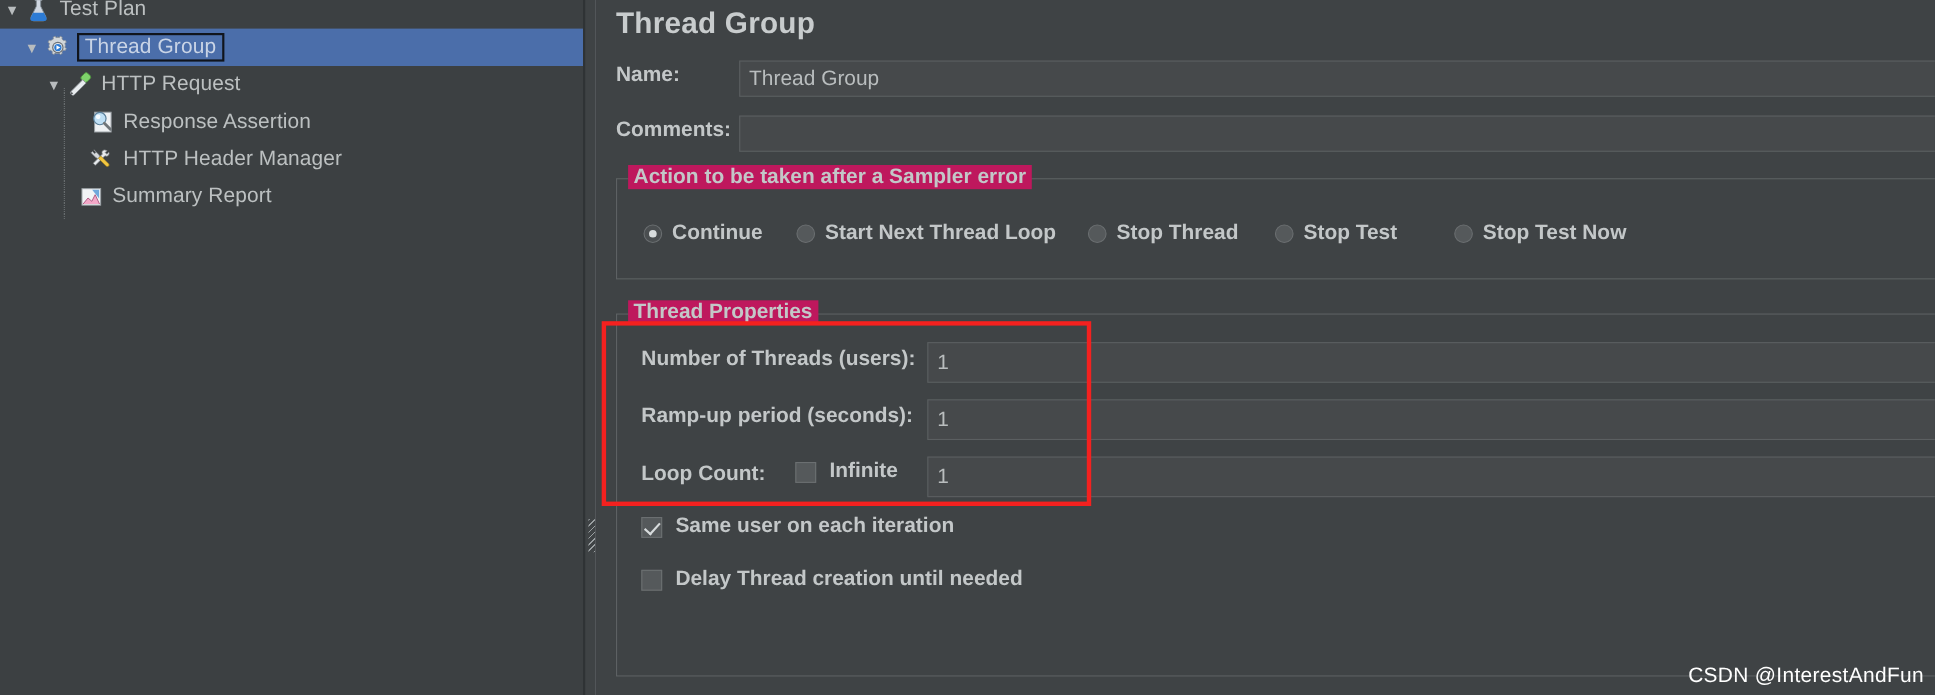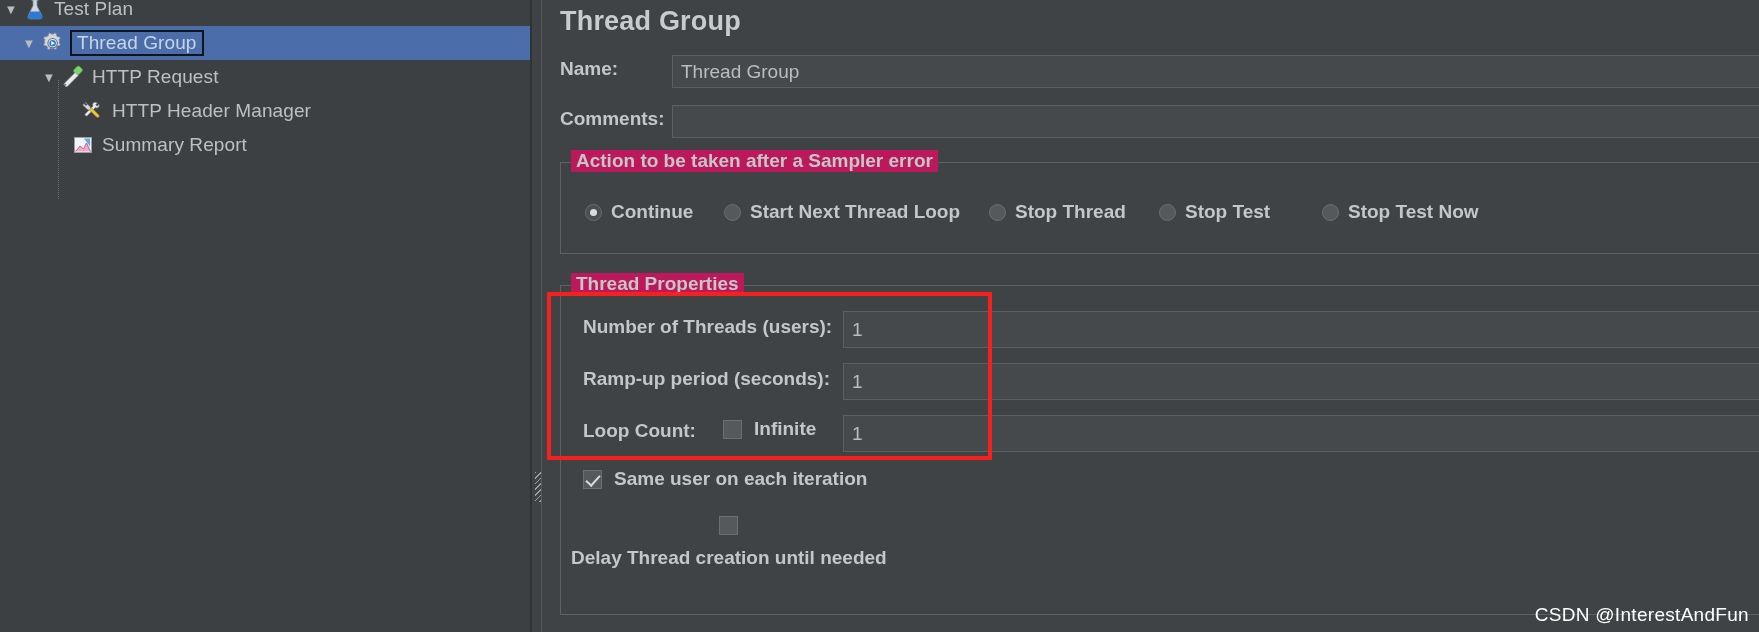--- a/index.html
+++ b/index.html
@@ -303,20 +303,32 @@
               <path d="M15.2 8.5l3 3L7.5 22.2c-.6.6-1.6.6-2.2 0l-.8-.8c-.6-.6-.6-1.6 0-2.2L15.2 8.5z" fill="#e8ecef" stroke="#8d9296" stroke-width="0.8"></path>
               <path d="M5 19.5l1.6 1.6-2.6 1z" fill="#55595b"></path>
             </svg>
           </span>
           <span class="tree-label">HTTP Request</span>
         </li>
         <li class="tree-row" style="padding-left: 58px;">
           <span class="twisty empty">▼</span>
           <span class="tree-icon">
             <svg class="ico-svg" viewBox="0 0 26 26">
+              <rect x="6" y="4" width="15" height="18" fill="#eef1f3" stroke="#9aa0a4" stroke-width="0.9"></rect>
+              <circle cx="10.8" cy="9.8" r="5.6" fill="#bfe0f5" stroke="#5b7f99" stroke-width="1.1"></circle>
+              <circle cx="9.2" cy="8.2" r="2.1" fill="#ffffff" opacity="0.85"></circle>
+              <path d="M14.9 14l5.4 5.4" stroke="#6f7579" stroke-width="2.6" stroke-linecap="round"></path>
+            </svg>
+          </span>
+          <span class="tree-label">Response Assertion</span>
+        </li>
+        <li class="tree-row" style="padding-left: 58px;">
+          <span class="twisty empty">▼</span>
+          <span class="tree-icon">
+            <svg class="ico-svg" viewBox="0 0 26 26">
               <path d="M4.5 4.2l4.2 4.2 2 3.3-1.4 1.4-3.3-2-4.2-4.2 1.2-1.2 2 2 1.3-1.3-2-2z" transform="translate(1,0)" fill="#d5d9dc" stroke="#85898c" stroke-width="0.7"></path>
               <path d="M20.5 4.8c-1.8-1-4 .3-4 2.4 0 .6.2 1.1.5 1.6L7.3 18.5l2.2 2.2L19.7 10.5c.5.3 1 .5 1.6.5 2.1 0 3.4-2.2 2.4-4l-2 2-1.8-1.8 2-2z" transform="translate(-1.5,0.5) scale(0.86)" fill="#e8ebee" stroke="#85898c" stroke-width="0.8"></path>
               <path d="M10.8 12.2l8.6 8.6c.7.7 1.9.7 2.6 0 .7-.7.7-1.9 0-2.6l-8.6-8.6z" transform="translate(-1,-0.5) scale(0.82) translate(2,3)" fill="#f2c641" stroke="#a8871c" stroke-width="0.8"></path>
             </svg>
           </span>
           <span class="tree-label">HTTP Header Manager</span>
         </li>
         <li class="tree-row" style="padding-left: 48px;">
           <span class="twisty empty">▼</span>
           <span class="tree-icon">
@@ -399,21 +411,21 @@
         <span class="checkbox"></span>
         <span class="check-label">Infinite</span>
       </div>
       <input class="text-field" type="text" style="position: absolute; left: 282px; top: 129px; width: 1200px; height: 37px;" value="1">
 
       <div class="check-item" style="left:22px; top:182px;">
         <span class="checkbox checked"></span>
         <span class="check-label">Same user on each iteration</span>
       </div>
 
-      <div class="check-item" style="left:10px; top:230px;flex-direction:column;">
+      <div class="check-item" style="left:22px; top:230px;">
         <span class="checkbox"></span>
         <span class="check-label">Delay Thread creation until needed</span>
       </div>
     </div>
 
     <div id="red-box" style="left:5px; top:292px; width:445px; height:168px;"></div>
 
     <div id="watermark">CSDN @InterestAndFun</div>
   </div>
 </div>

